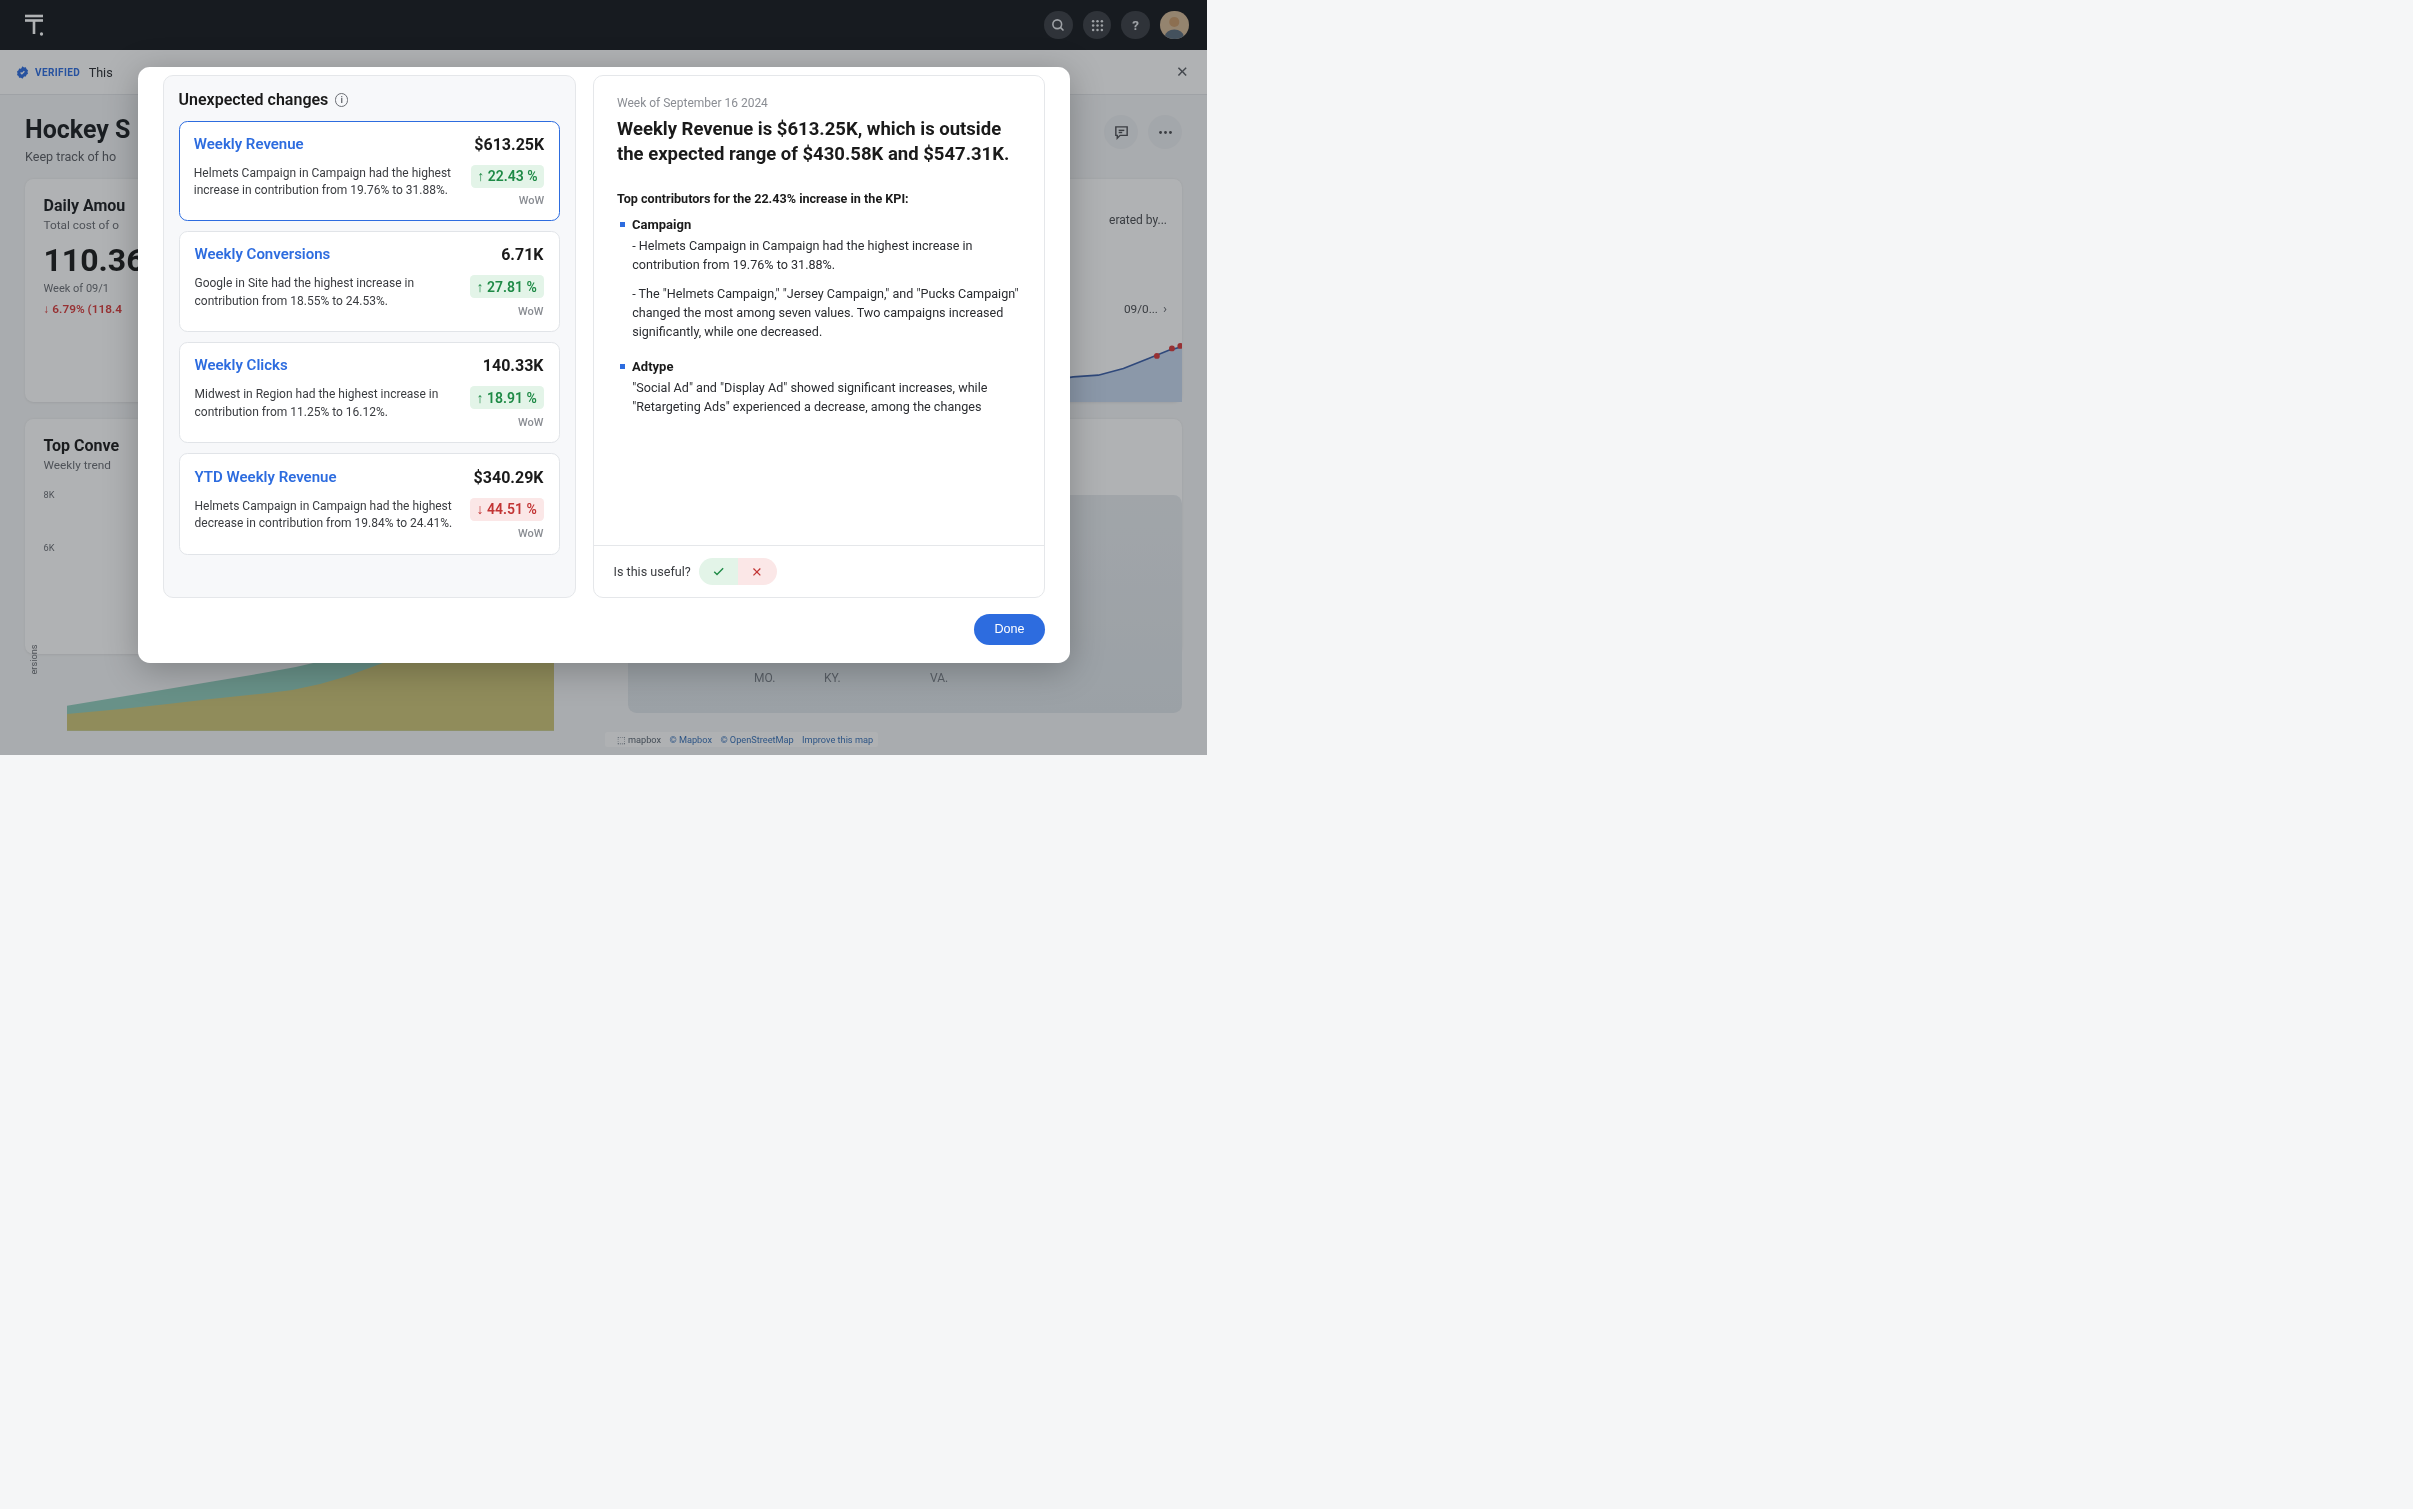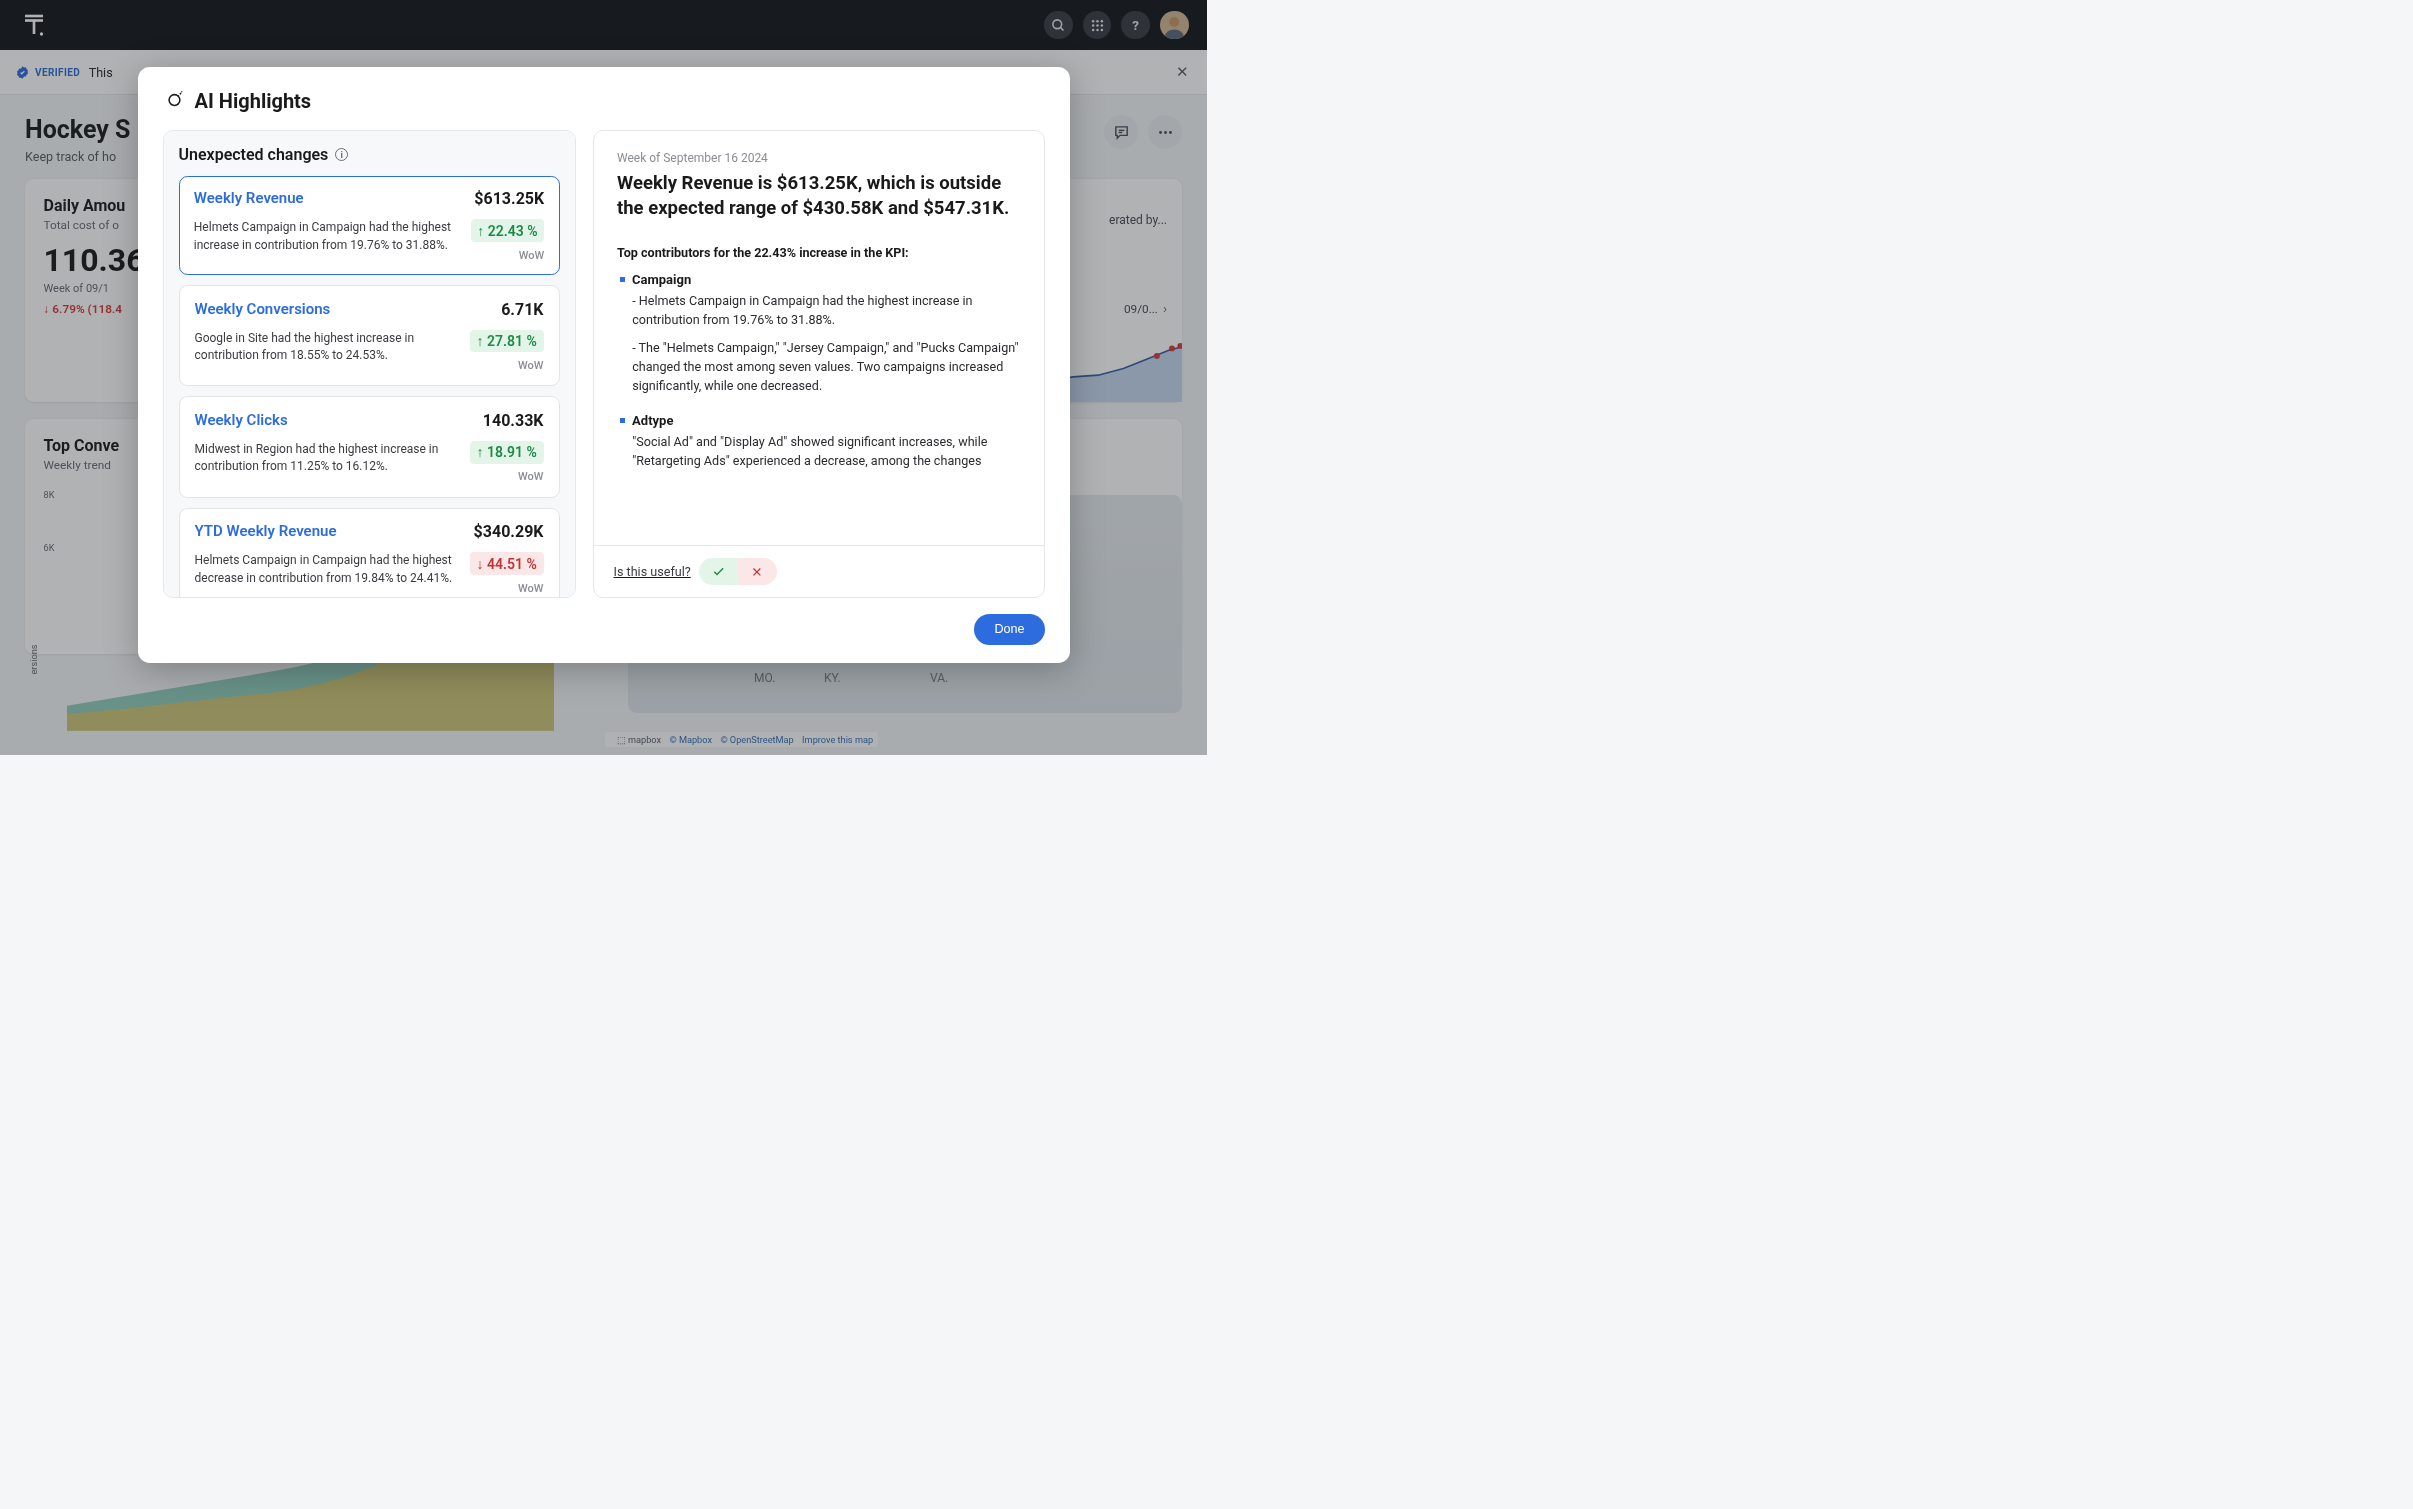--- a/index.html
+++ b/index.html
@@ -183,21 +183,21 @@
 .rp-headline { font-size:18.5px; font-weight:700; line-height:1.35; }
 .rp-sub { font-size:12.6px; font-weight:700; margin-top:23.5px; margin-bottom:11.8px; }
 .contrib { margin-bottom:17px; padding-left: 3.4px;}
 .contrib-title { font-size:13px; font-weight:700; display:flex; align-items:center; gap:6.7px; margin-bottom:5px;}
 .sq { width:5px; height:5px; background:#2d6cdf; display:inline-block; }
 .contrib p { font-size:12.6px; line-height:1.5; color:#2a2c30; margin-left:11.8px; margin-bottom:10px;}
 
 .rp-footer {
   border-top:0.8px solid #e5e7ea;
   padding: 11.8px 20px;
-  display:flex; align-items:center; gap:8px;text-decoration:underline;
+  display:flex; align-items:center; gap:8px;
 }
 .useful-q { font-size:12.6px; color:#3a3c40; }
 .vote-group { display:flex; border-radius:18.5px; overflow:hidden; }
 .vote-btn { width:39px; height:27px; display:flex; align-items:center; justify-content:center; cursor:pointer; }
 .vote-yes { background:#e3f4e8; color:#1e8a46; }
 .vote-no  { background:#fbe7e7; color:#c23434; }
 
 .modal-footer {
   padding: 15px 25px 18.5px;
   display:flex; justify-content:flex-end;
@@ -369,29 +369,20 @@
   <a>Improve this map</a>
 </div>
 
 <svg class="bg-chart-area" viewBox="0 0 580 170">
   <path d="M0 140 Q60 130 120 120 T240 100 T360 70 T480 40 T580 20 L580 170 L0 170 Z" fill="#6fbfa8" opacity=".75"></path>
   <path d="M0 150 Q60 145 120 138 T240 125 T360 95 T480 65 T580 48 L580 170 L0 170 Z" fill="#e8c25a" opacity=".7"></path>
 </svg>
 
 <div class="overlay">
   <div class="modal">
-    <div class="modal-head">
-      <span>
-        <svg width="18.5" height="18.5" viewBox="0 0 24 24" fill="none" stroke="#1a1c1f" stroke-width="2">
-            <circle cx="11" cy="13" r="7"></circle>
-            <path d="M18 4l1.5 1.5M20 2l.8.8M16 7l.6.6"></path>
-          </svg>
-      </span>
-      <h2>AI Highlights</h2>
-    </div>
 
     <div class="modal-body">
 
       <div class="left-panel">
         <div class="section-title">
           <span>Unexpected changes</span>
           <span class="info-icon">i</span>
         </div>
         <div id="changes-list">
             <div class="change-card selected">

